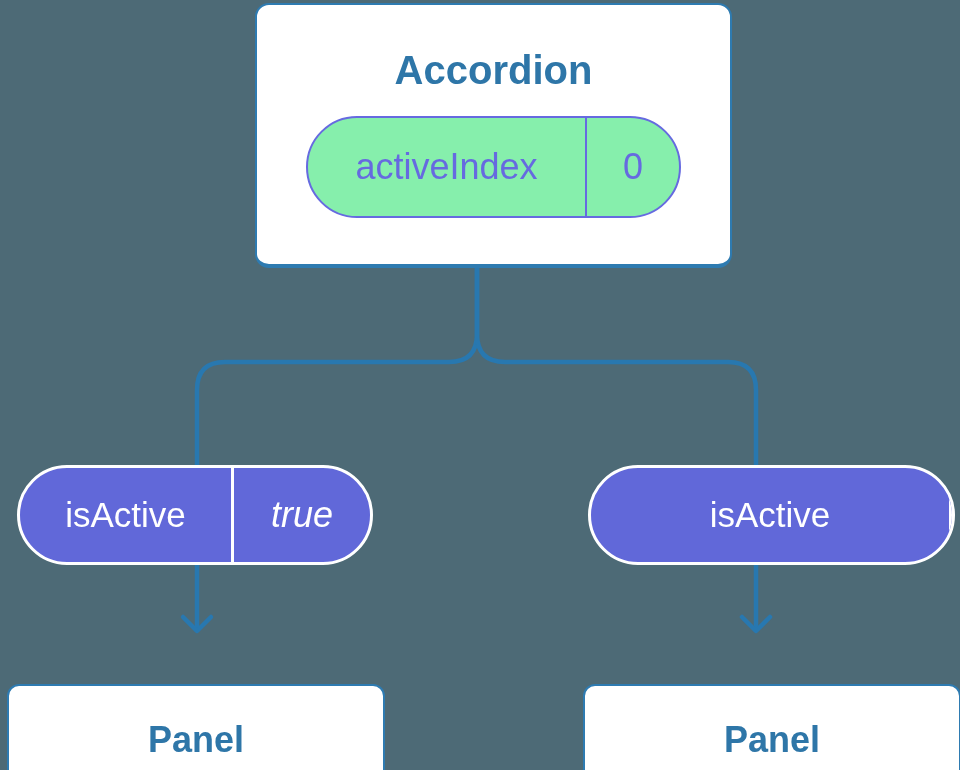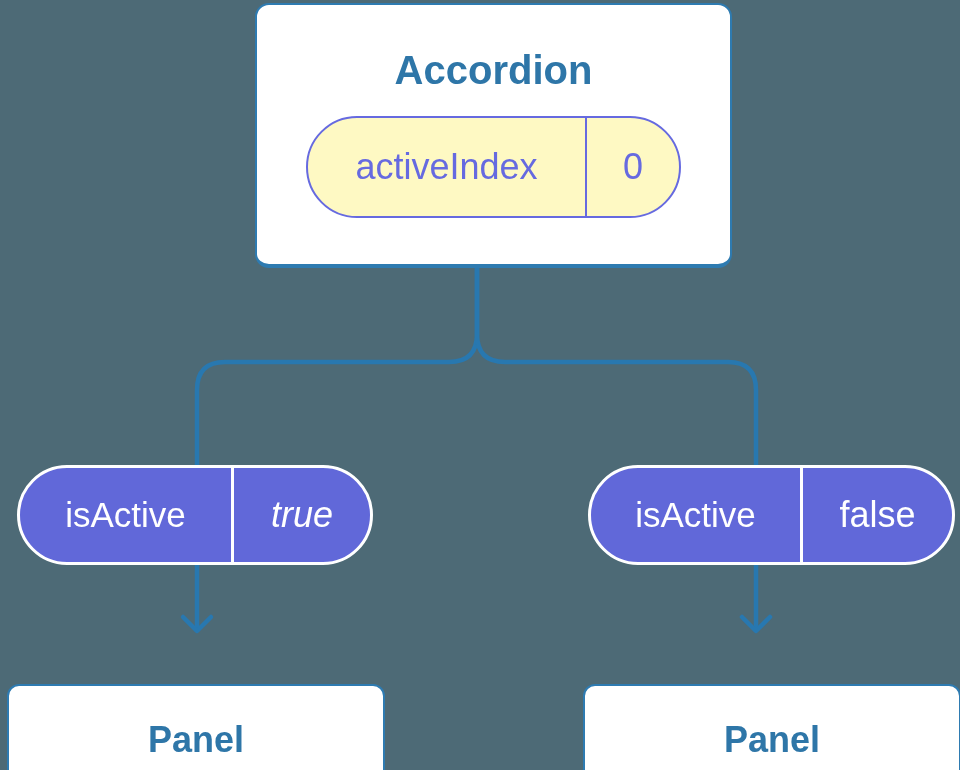--- a/index.html
+++ b/index.html
@@ -18,21 +18,21 @@
     display:flex; flex-direction:column; align-items:center; z-index:2;
   }
   .root-title {
     margin-top:42px; font-size:40px; line-height:46px;
     font-weight:600; color:#2e76a8;
   }
   .state-pill {
     margin-top:23px; width:375px; height:102px;
     border:2px solid #666ae0; border-radius:51px;
     display:flex; align-items:stretch; box-sizing:border-box; overflow:hidden;
-    background:#fef9c3;
+    background:#86efac;
   }
   .state-pill .seg-name {
     flex:1; display:flex; align-items:center; justify-content:center;
     font-size:36px; color:#666ae0;
   }
   .state-pill .divider { width:2px; background:#666ae0; }
   .state-pill .seg-value {
     width:92px; display:flex; align-items:center; justify-content:center;
     font-size:36px; color:#666ae0;
   }
@@ -91,21 +91,20 @@
 
   <div class="prop-pill pill-left">
     <div class="seg-name">isActive</div>
     <div class="divider"></div>
     <div class="seg-value">true</div>
   </div>
 
   <div class="prop-pill pill-right">
     <div class="seg-name">isActive</div>
     <div class="divider"></div>
-    <div class="seg-value">false</div>
   </div>
 
   <div class="panel-card panel-left">
     <div>Panel</div>
   </div>
 
   <div class="panel-card panel-right">
     <div>Panel</div>
   </div>
 

